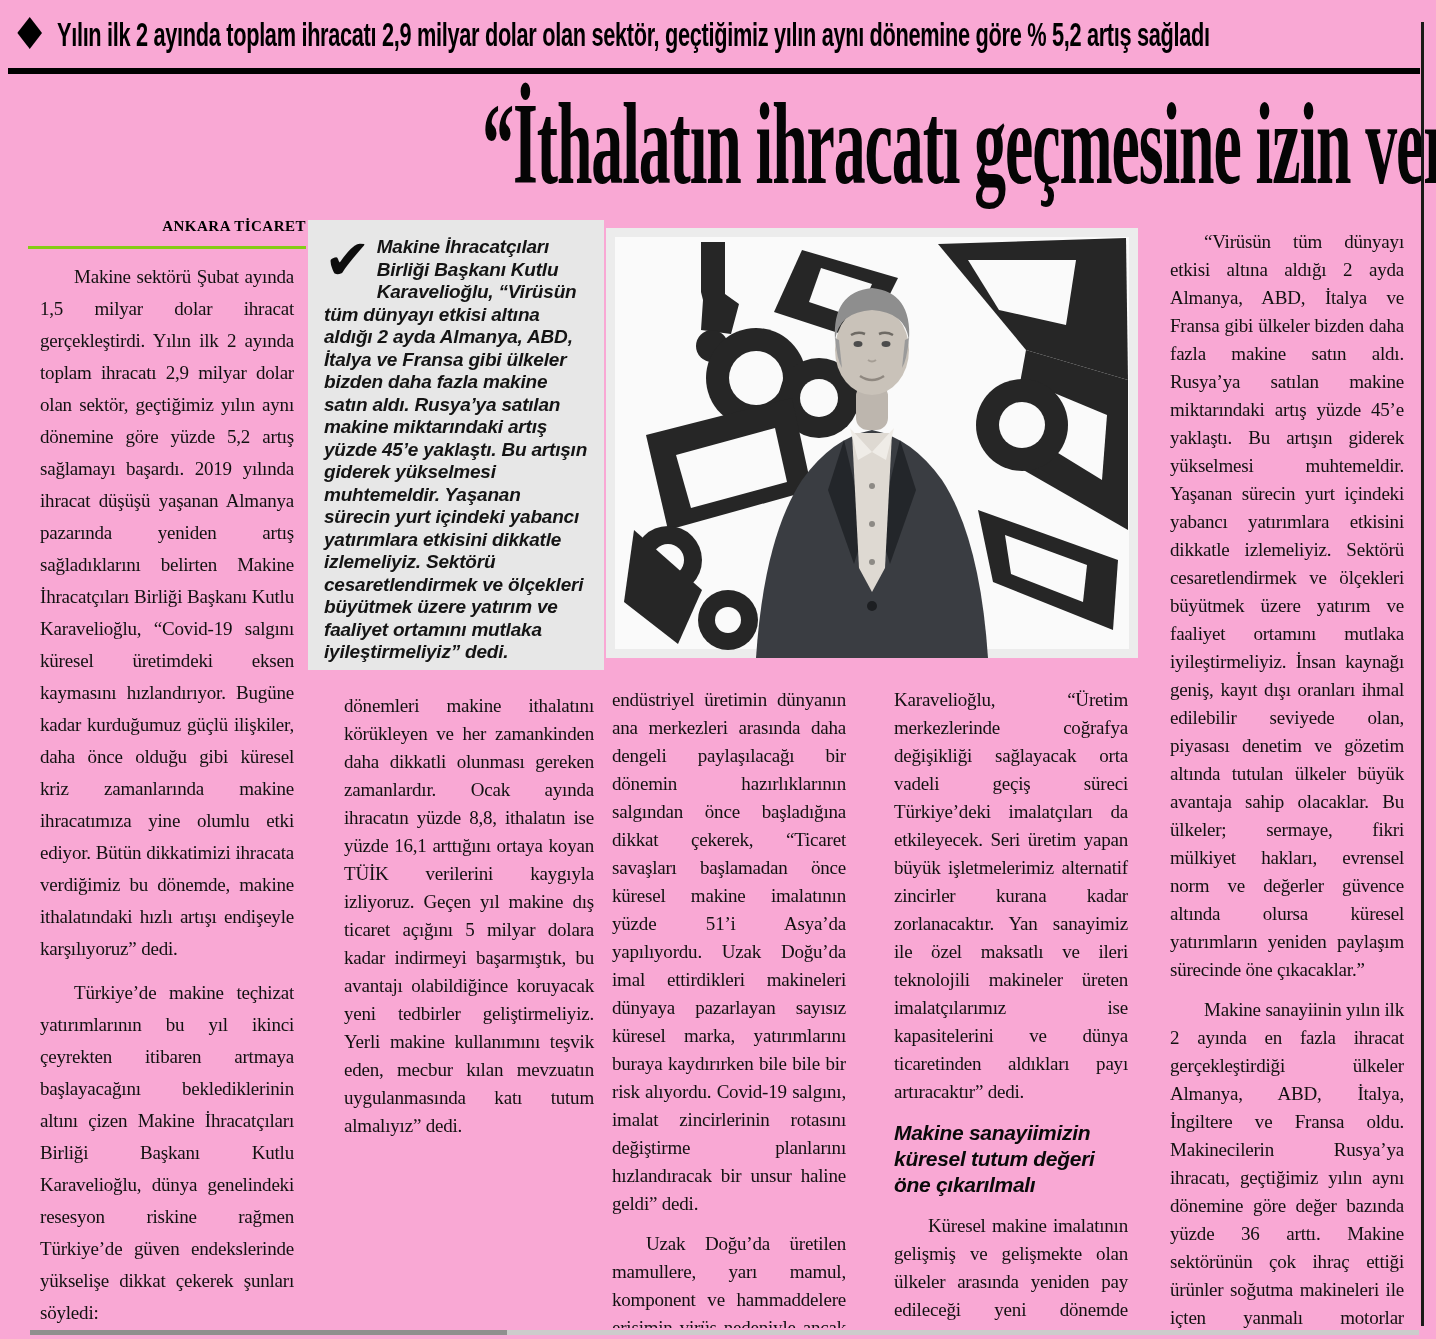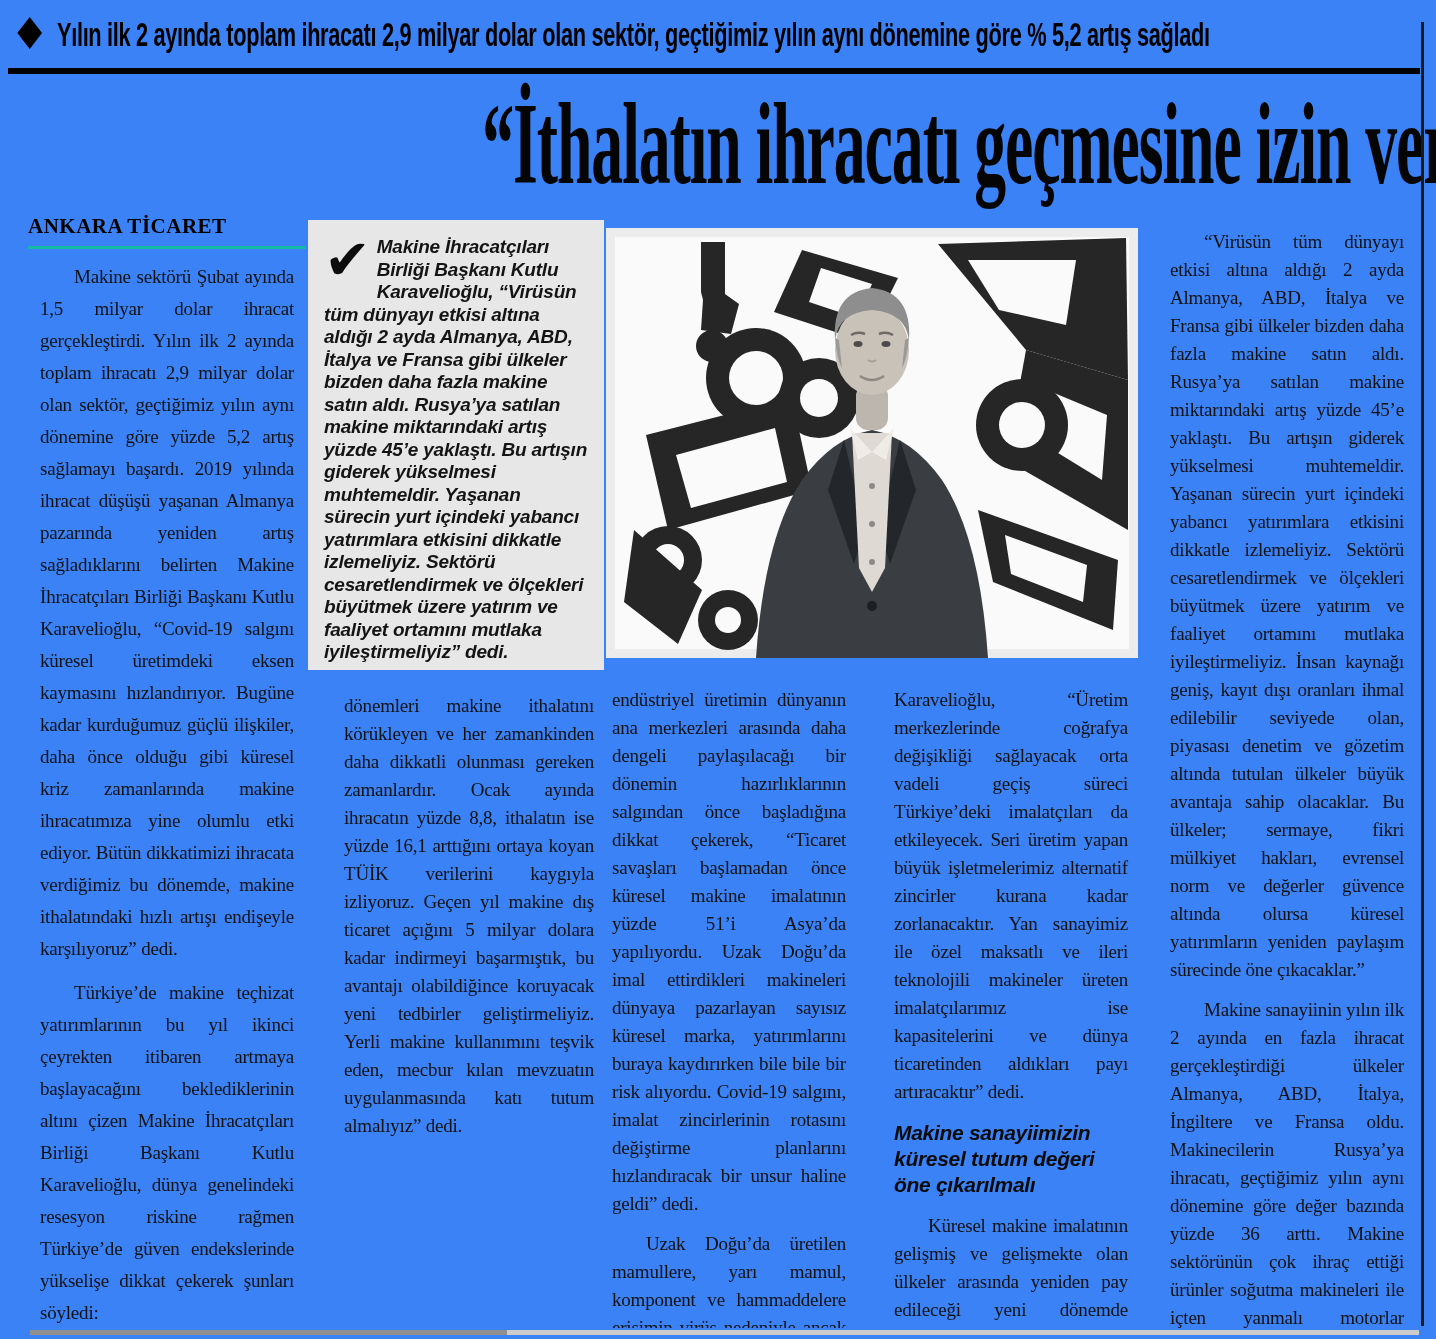--- a/index.html
+++ b/index.html
@@ -1,16 +1,16 @@
 <!DOCTYPE html>
 <html lang="tr"><head>
 <meta charset="utf-8">
 <style>
   html,body{margin:0;padding:0;background:#ffffff;}
-  .page{position:relative;width:1436px;height:1339px;background:#3b82f6;overflow:hidden;
+  .page{position:relative;width:1436px;height:1339px;background:#f9a8d4;overflow:hidden;
         font-family:"Liberation Serif",serif;color:#111;}
   
   .kicker{position:absolute;left:10px;top:8px;width:1410px;height:56px;white-space:nowrap;}
   .diamond{display:inline-block;font-size:44px;line-height:52px;vertical-align:top;
            font-family:"DejaVu Sans",sans-serif;color:#000;}
   .kicker-text{display:inline-block;transform:scaleX(.64);transform-origin:0 50%;
                font-family:"Liberation Sans",sans-serif;font-weight:bold;font-size:34px;
                line-height:52px;letter-spacing:-.5px;color:#000;vertical-align:top;margin-left:8px;}
   .top-rule{position:absolute;left:8px;top:68px;width:1412px;height:6px;background:#000;}
   
@@ -19,23 +19,23 @@
   .headline-inner{display:inline-block;transform:scaleX(.55);transform-origin:50% 50%;
                   font-family:"Liberation Serif",serif;font-weight:bold;font-size:116px;
                   line-height:128px;letter-spacing:-2px;color:#050505;}
   
   .col{position:absolute;overflow:hidden;font-size:19px;text-align:justify;
        letter-spacing:-.2px;hyphens:auto;}
   .col p{margin:12px;}
   .indent{text-indent:34px;}
   .lh32{line-height:32px;}
   .lh28{line-height:28px;}
-  .byline{font-family:"Liberation Serif",serif;font-weight:bold;font-size:21px;
-          text-align:left;letter-spacing:.5px;padding-bottom:4px;margin-bottom:6px;
-          border-bottom:3px solid #14b8a6;color:#000;}
+  .byline{font-family:"Liberation Serif",serif;font-weight:bold;font-size:15px;
+          text-align:right;letter-spacing:.5px;padding-bottom:4px;margin-bottom:6px;
+          border-bottom:3px solid #84cc16;color:#000;}
   .subhead{font-family:"Liberation Sans",sans-serif;font-weight:bold;font-style:italic;
            font-size:21px;line-height:26px;text-align:left;letter-spacing:-.3px;
            padding:2px 0;color:#0a0a0a;}
   
   .quote-box{position:absolute;left:308px;top:220px;width:296px;height:450px;
              background:#e7e7e7;box-sizing:border-box;padding:16px 15px 12px 16px;
              font-family:"Liberation Sans",sans-serif;font-weight:bold;font-style:italic;
              font-size:19px;line-height:22.5px;color:#141414;letter-spacing:-.2px;overflow:hidden;}
   .check{float:left;font-style:normal;font-size:56px;line-height:44px;margin:2px 6px 0 0;
          font-family:"DejaVu Sans",sans-serif;color:#0d0d0d;}

